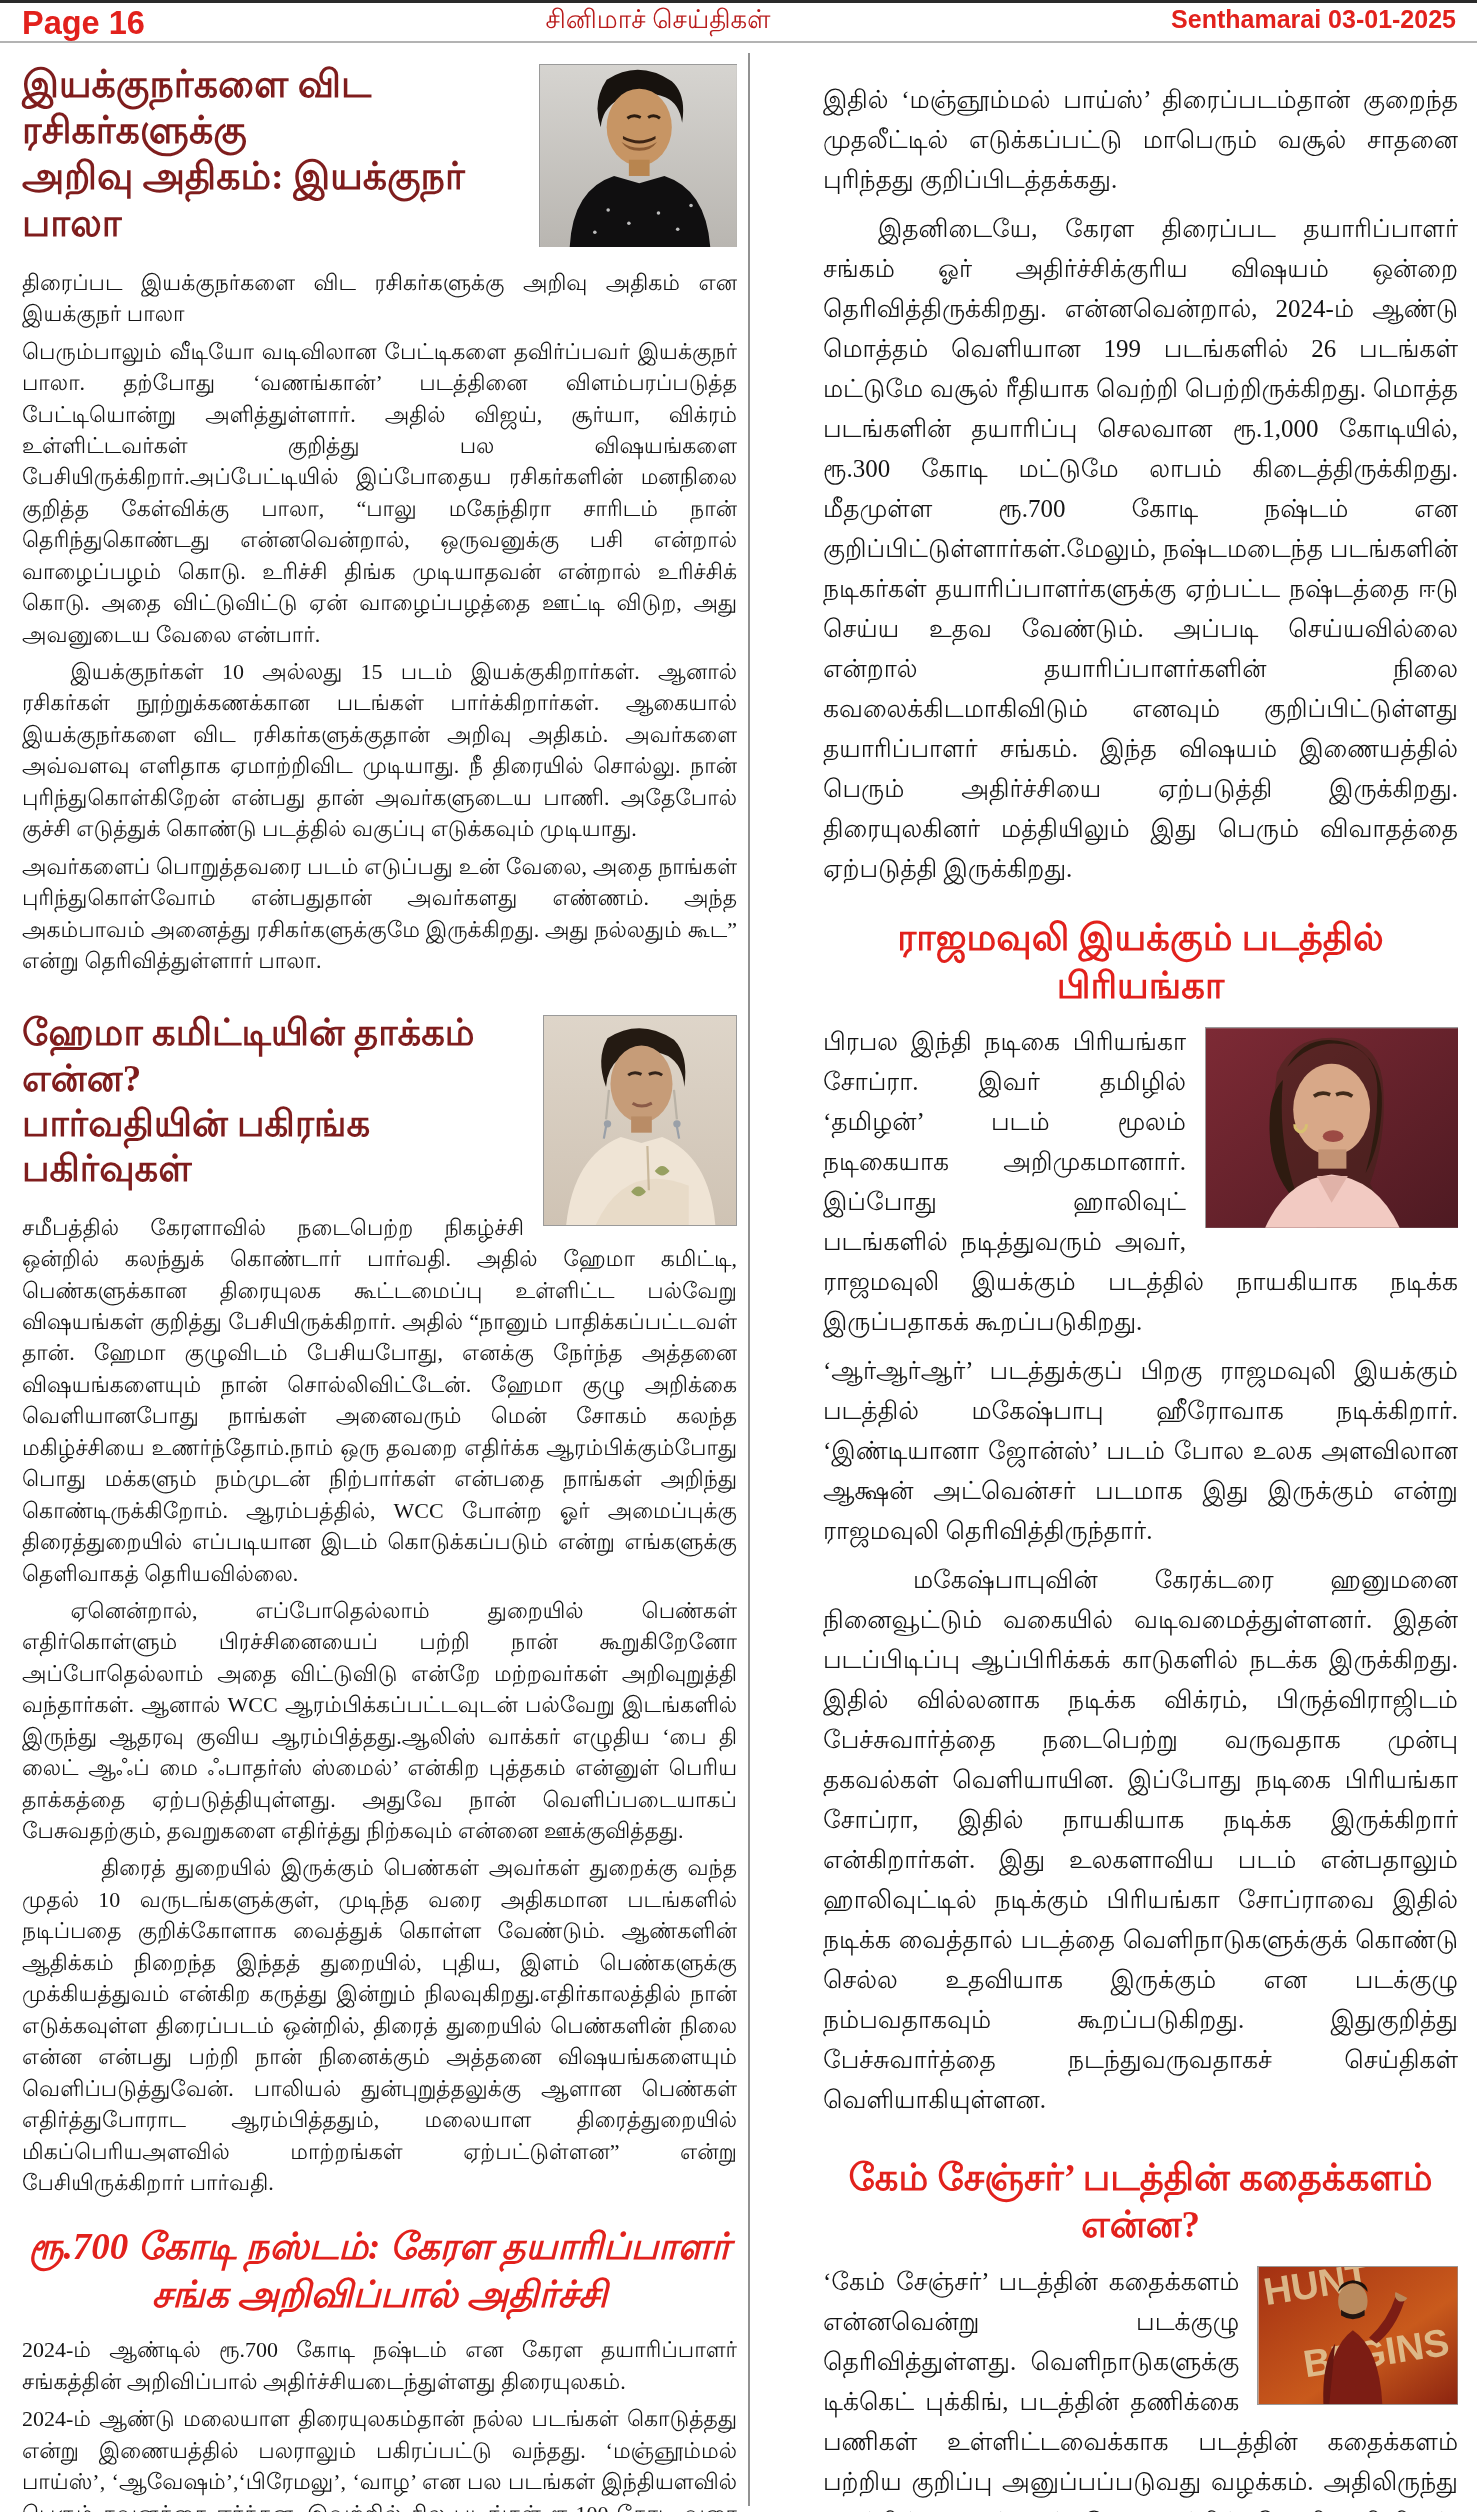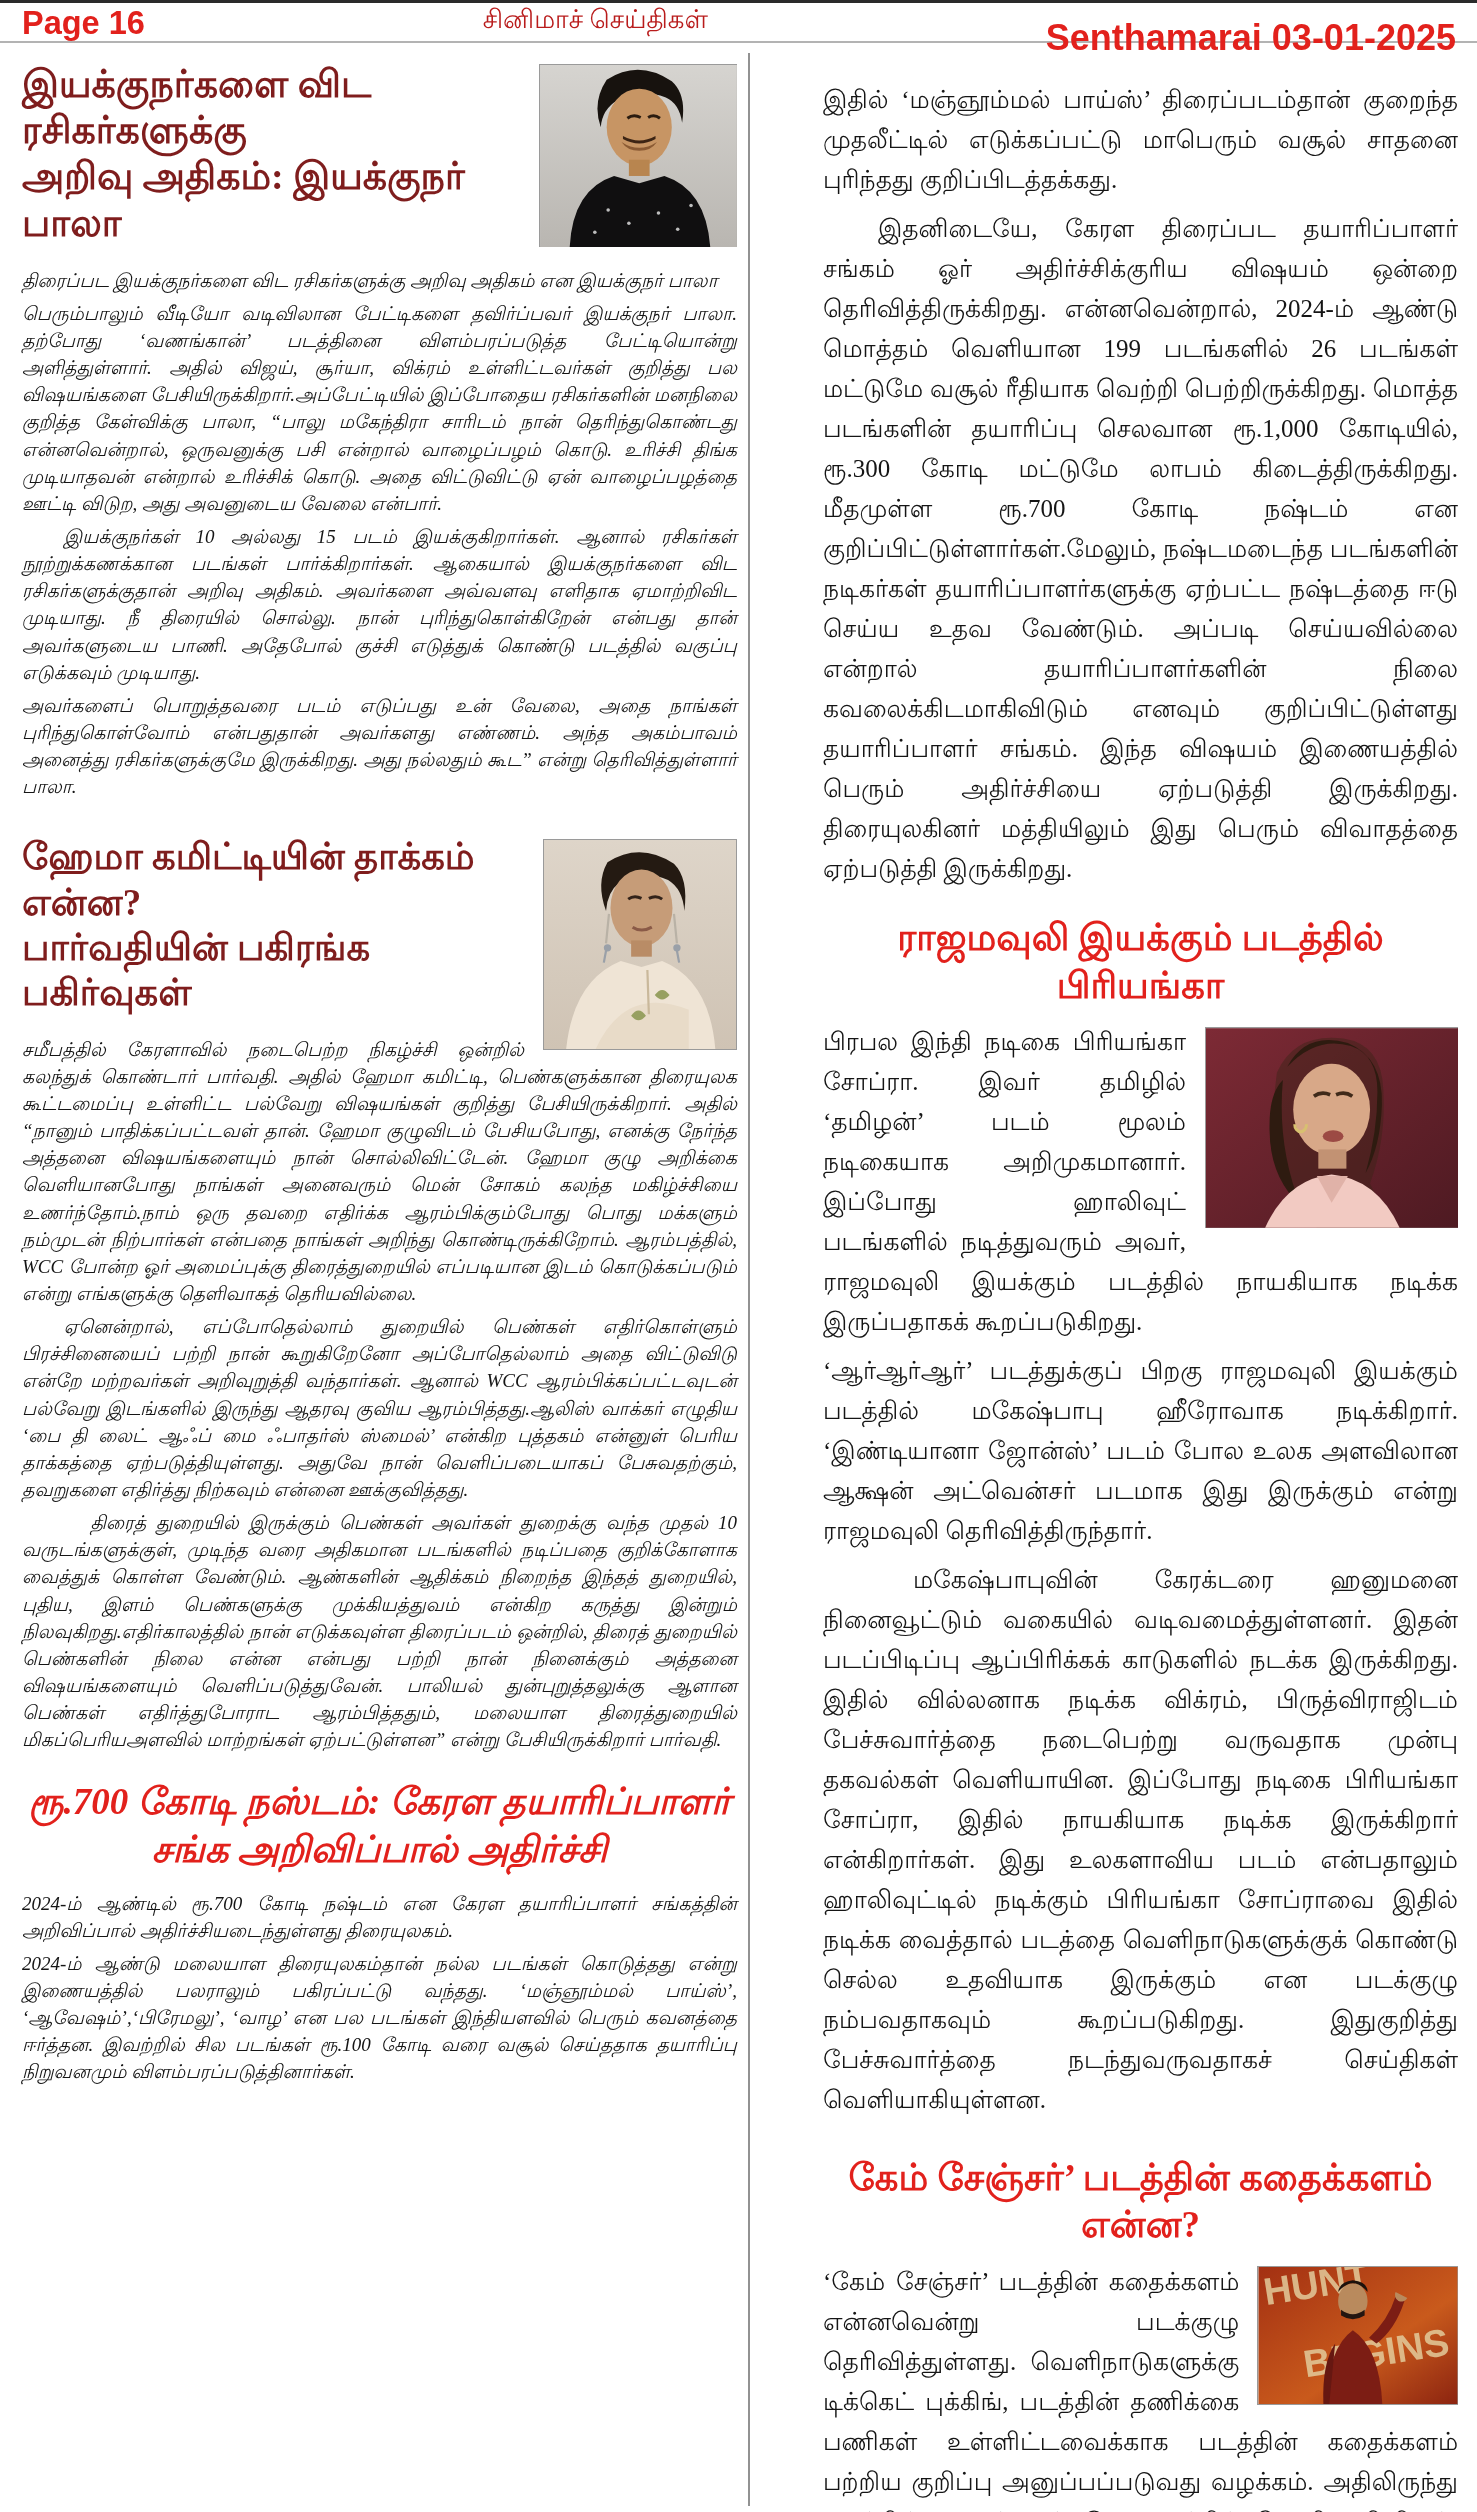--- a/index.html
+++ b/index.html
@@ -4,32 +4,32 @@
 <style>
   html,body{margin:0;padding:0;background:#ffffff;}
   .page{position:relative;width:1478px;height:2512px;background:#ffffff;overflow:hidden;
         font-family:"Liberation Serif","DejaVu Serif",serif;color:#151515;}
   
   .hdr{height:43px;border-top:3.7px solid #2a2a2a;border-bottom:2.2px solid #b3b3b3;
        display:flex;align-items:flex-start;justify-content:space-between;
        padding:1.5px 22px 4.4px 22px;box-sizing:border-box;background:#fff;}
   .hdr-left{font-family:"Liberation Sans","DejaVu Sans",sans-serif;font-weight:bold;font-size:32.5px;color:#e2211c;}
   .hdr-center{font-size:26px;color:#b91c1c;}
-  .hdr-right{font-family:"Liberation Sans","DejaVu Sans",sans-serif;font-weight:bold;font-size:36px;color:#e2211c;margin-top:12px;}
+  .hdr-right{font-family:"Liberation Sans","DejaVu Sans",sans-serif;font-weight:bold;font-size:25px;color:#e2211c;}
   
   .cols{display:flex;padding:13.3px 18.5px 0 22px;box-sizing:border-box;}
   .colL{width:715px;flex:none;}
   .colR{width:635px;flex:none;margin-left:86px;}
   .divider{position:absolute;left:748px;top:53px;bottom:5.9px;width:1.5px;background:#929292;}
   
   .h-black{font-weight:bold;color:#7f1d1d;font-size:38px;line-height:1.22;margin:4.4px 0 20.7px;}
   .h-red{font-weight:bold;color:#e2211c;font-size:37px;line-height:1.28;text-align:center;margin:25px 0 16.3px;font-style:italic;}
   .h-red-left{font-weight:bold;color:#e2211c;font-size:37px;line-height:1.28;text-align:center;margin:29.6px 0 13.3px;}
   
-  .colL p{font-size:19px;line-height:1.43;text-align:justify;margin:0 0 5.9px;font-style:italic;}
+  .colL p{font-size:22px;line-height:1.43;text-align:justify;margin:0 0 5.9px;}
   .colR p{font-size:25px;line-height:1.6;text-align:justify;margin:0 0 8.9px;}
   .ind{text-indent:2.2em;}
   .ind3{text-indent:3.6em;}
   .lead{margin-bottom:10.3px;}
   
   .ph{float:right;border:0.7px solid #9a9a9a;box-sizing:border-box;background:#ccc;}
   .ph svg{display:block;}
   .ph-bala{width:198px;height:183px;margin:3px 0 10.3px 19px;}
   .ph-parvathy{width:194px;height:211px;margin:4.4px 0 10.3px 19px;}
   .ph-priyanka{width:253px;height:201px;margin:4.4px 0 11.8px 19px;}

